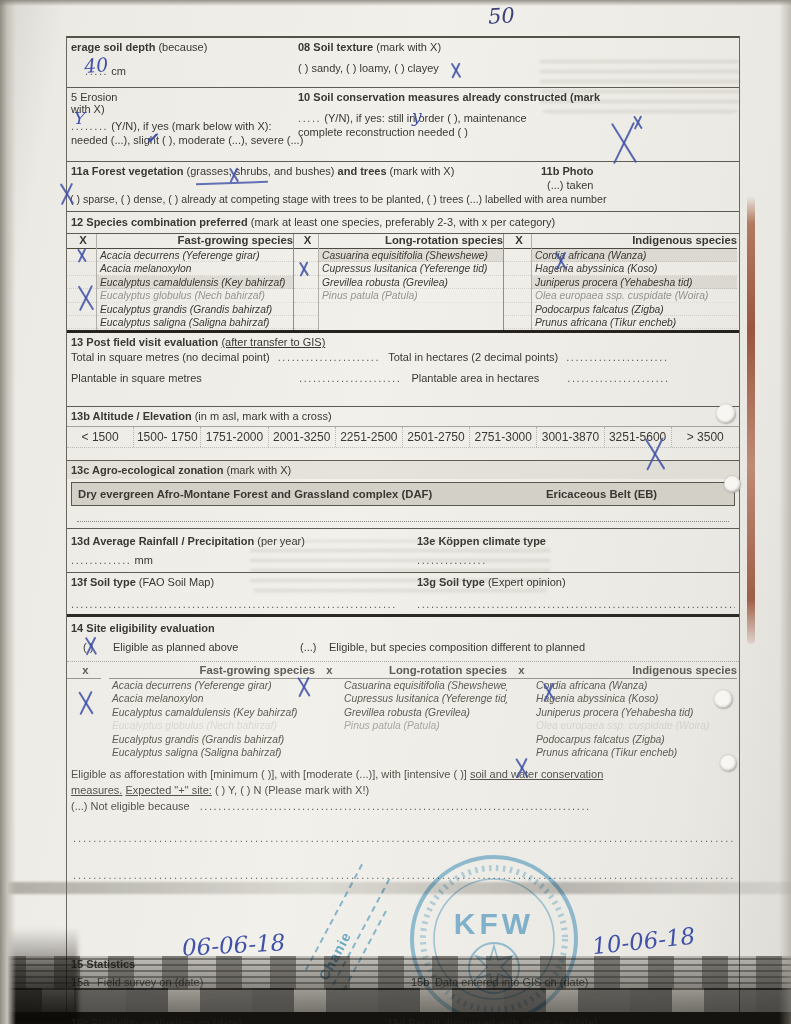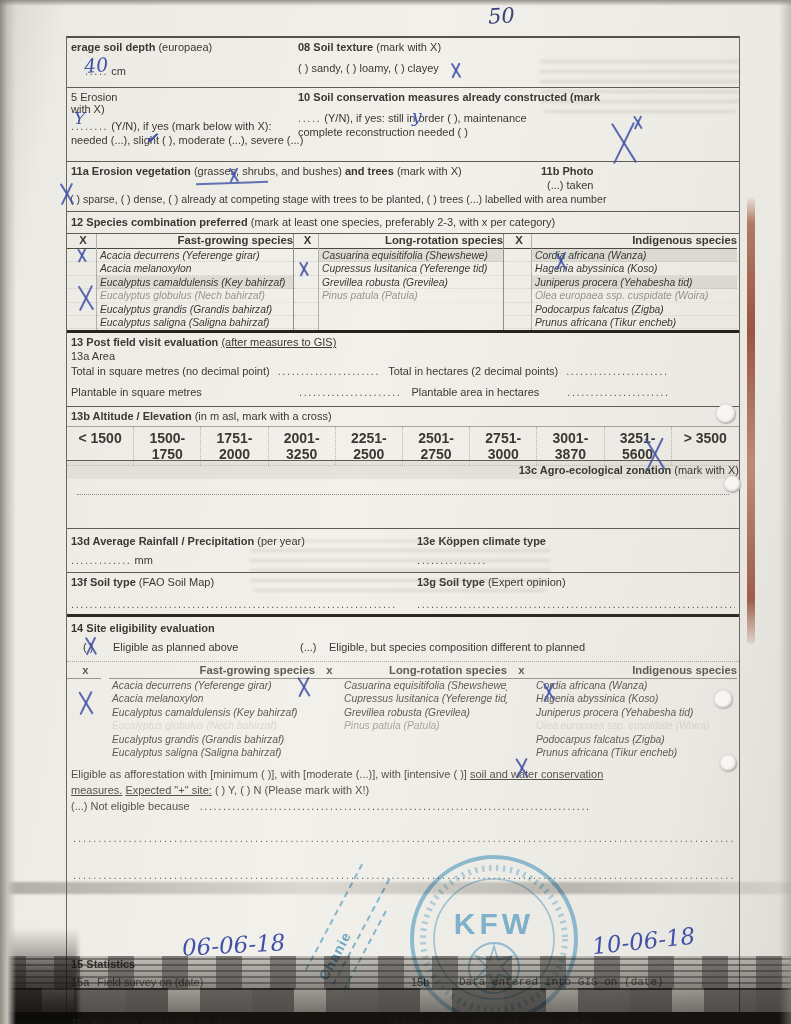--- a/index.html
+++ b/index.html
@@ -37,21 +37,21 @@
   .t2 .sp-row{border-bottom:none;color:#5e5c54;}
   .t2 .sp-head{border-bottom:1px solid rgba(70,66,58,.5);}
   .t2 .cm{width:34px;text-align:center;}
   .t2 .cf{width:214px;padding-left:8px;box-sizing:border-box;}
   .t2 .cm2{width:26px;text-align:center;}
   .t2 .cl{width:166px;}
   .t2 .cm3{width:26px;text-align:center;}
   .t2 .ci{width:204px;}
   
   .alt-cells{display:flex;margin-top:4px;border-top:1px solid rgba(80,76,66,.45);}
-  .alt-cell{width:67.2px;box-sizing:border-box;text-align:center;font-weight:bold;font-size:14px;
+  .alt-cell{width:67.2px;box-sizing:border-box;text-align:center;font-weight:normal;font-size:12px;
     padding:3px 0;border-right:1px dotted rgba(80,76,66,.35);}
   .alt-markrow{height:15px;border-top:1px dotted rgba(80,76,66,.3);}
   
   .zone-bar{position:relative;margin:3px 4px 0 4px;height:22px;line-height:22px;
     background:#d3d0c7;border:1px solid #5a574e;font-weight:bold;font-size:11.3px;}
   .zone2{position:absolute;left:474px;top:0;}
   
   .dotline{height:13px;overflow:hidden;white-space:nowrap;letter-spacing:2px;color:#6e6b62;font-size:11px;}
   
   .ink{position:absolute;color:#3f51a8;font-family:"DejaVu Serif",serif;font-style:italic;z-index:6;pointer-events:none;}
@@ -102,21 +102,21 @@
   <div class="ghost" style="left:540px;top:55px;width:200px;height:58px;"></div>
   <div class="ghost" style="left:250px;top:540px;width:300px;height:52px;"></div>
 
   <span class="ink" style="left:488px;top:4px;font-size:21px;transform:rotate(-3deg);color:#3c4079;">50</span>
 
   <div class="form">
 
     <div class="row flex" style="height:50px;">
       <div class="colL">
         <span class="b">erage soil depth</span>
-        <span class="hint">(europaea)</span>
+        <span class="hint">(because)</span>
         <div class="line" style="margin-top:12px;">
           <span class="dots" style="margin-left:14px;">.....</span>
           <span>cm</span>
         </div>
       </div>
       <div class="colR">
         <span class="b">08 Soil texture</span>
         <span class="hint">(mark with X)</span>
         <div class="line" style="margin-top:9px;">
           <span>( ) sandy, ( ) loamy, ( ) clayey</span>
@@ -143,21 +143,21 @@
           <span>(Y/N), if yes: still in order ( ), maintenance</span>
         </div>
         <div class="line" style="margin-top:2px;">
           <span>complete reconstruction needed ( )</span>
         </div>
       </div>
     </div>
 
     <div class="row" style="height:50px;">
       <div class="abs" style="left:4px;top:3px;white-space:nowrap;">
-        <span class="b">11a Erosion vegetation</span>
+        <span class="b">11a Forest vegetation</span>
         <span>(grasses, shrubs, and bushes)</span>
         <span class="b">and trees</span>
         <span>(mark with X)</span>
       </div>
       <div class="abs b" style="left:474px;top:3px;">11b Photo</div>
       <div class="abs" style="left:480px;top:17px;">(...) taken</div>
       <div class="abs" style="left:3px;top:31px;width:666px;font-size:10.6px;white-space:nowrap;">(  ) sparse, (  ) dense, (  ) already at competing stage with trees to be planted, (  ) trees  (...) labelled with area number</div>
     </div>
 
     <div class="row" style="height:22px;padding:4px 0 0 4px;">
@@ -216,23 +216,22 @@
         <div class="sp-row shade">Juniperus procera (Yehabesha tid)</div>
         <div class="sp-row faded">Olea europaea ssp. cuspidate (Woira)</div>
         <div class="sp-row">Podocarpus falcatus (Zigba)</div>
         <div class="sp-row">Prunus africana (Tikur encheb)</div>
       </div>
     </div>
 
     <div class="row" style="height:74px;padding:3px 4px;">
       <div>
         <span class="b">13 Post field visit evaluation</span>
-        <span class="u">(after measures to GIS)</span>
-      </div>
-      <div style="margin-top:2px;">13a Area</div>
+        <span class="u">(after transfer to GIS)</span>
+      </div>
       <div class="flex" style="margin-top:3px;">
         <span>Total in square metres (no decimal point)</span>
         <span class="dots" style="margin:0 8px;">......................</span>
         <span>Total in hectares (2 decimal points)</span>
         <span class="dots" style="margin-left:8px;">......................</span>
       </div>
       <div class="flex" style="margin-top:9px;">
         <span style="width:168px;">Plantable in square metres</span>
         <span class="dots" style="margin:0 10px 0 60px;">......................</span>
         <span>Plantable area in hectares</span>
@@ -254,23 +253,27 @@
         <div class="alt-cell">2501-2750</div>
         <div class="alt-cell">2751-3000</div>
         <div class="alt-cell">3001-3870</div>
         <div class="alt-cell">3251-5600</div>
         <div class="alt-cell" style="border-right:none;">&gt; 3500</div>
       </div>
       <div class="alt-markrow"></div>
     </div>
 
     <div class="row" style="height:68px;border-bottom-width:1.5px;">
-      <div style="padding:3px 0 0 4px;background:rgba(190,187,178,.25);height:15px;text-align:right;">
+      <div style="padding:3px 0 0 4px;background:rgba(190,187,178,.25);height:15px;">
         <span class="b">13c Agro-ecological zonation</span>
         <span>(mark with X)</span>
+      </div>
+      <div class="zone-bar">
+        <span style="padding-left:6px;">Dry evergreen Afro-Montane Forest and Grassland complex (DAF)</span>
+        <span class="zone2">Ericaceous Belt (EB)</span>
       </div>
       <div style="margin:14px 10px 0 10px;border-bottom:1px dotted #8a877e;height:1px;"></div>
     </div>
 
     <div class="row flex" style="height:44px;align-items:center;">
       <div style="width:346px;box-sizing:border-box;padding:3px 4px;">
         <span class="b">13d Average Rainfall / Precipitation</span>
         <span>(per year)</span>
         <div class="line" style="margin-top:7px;">
           <span class="dots">.............</span>
@@ -368,21 +371,21 @@
       <div class="dotline" style="margin-top:24px;">.......................................................................................................................................................................</div>
     </div>
 
     <div style="height:60px;"></div>
 
     <div style="height:56px;position:relative;border-bottom:1px solid #4c4941;">
       <div class="b" style="padding:2px 0 0 4px;">15 Statistics</div>
       <span class="abs" style="left:4px;top:20px;">15a</span>
       <span class="abs" style="left:30px;top:20px;color:#5b584f;">Field survey on (date)</span>
       <span class="abs" style="left:344px;top:20px;">15b</span>
-      <span class="abs" style="left:392px;top:20px;color:#5b584f;font-family:Liberation Mono, monospace;">Data entered into GIS on (date)</span>
+      <span class="abs" style="left:368px;top:20px;color:#5b584f;">Data entered into GIS on (date)</span>
     </div>
 
     <div style="height:24px;position:relative;font-weight:600;color:#1d1b16;font-size:10.6px;z-index:6;">
       <span class="abs" style="left:4px;top:4px;">15c   Eligibility evaluation on (date)</span>
       <span class="abs dots" style="left:208px;top:4px;color:#2a2822;">..................</span>
       <span class="abs" style="left:320px;top:4px;">15d   Result discussed with client on (date)</span>
     </div>
 
   </div>
 

